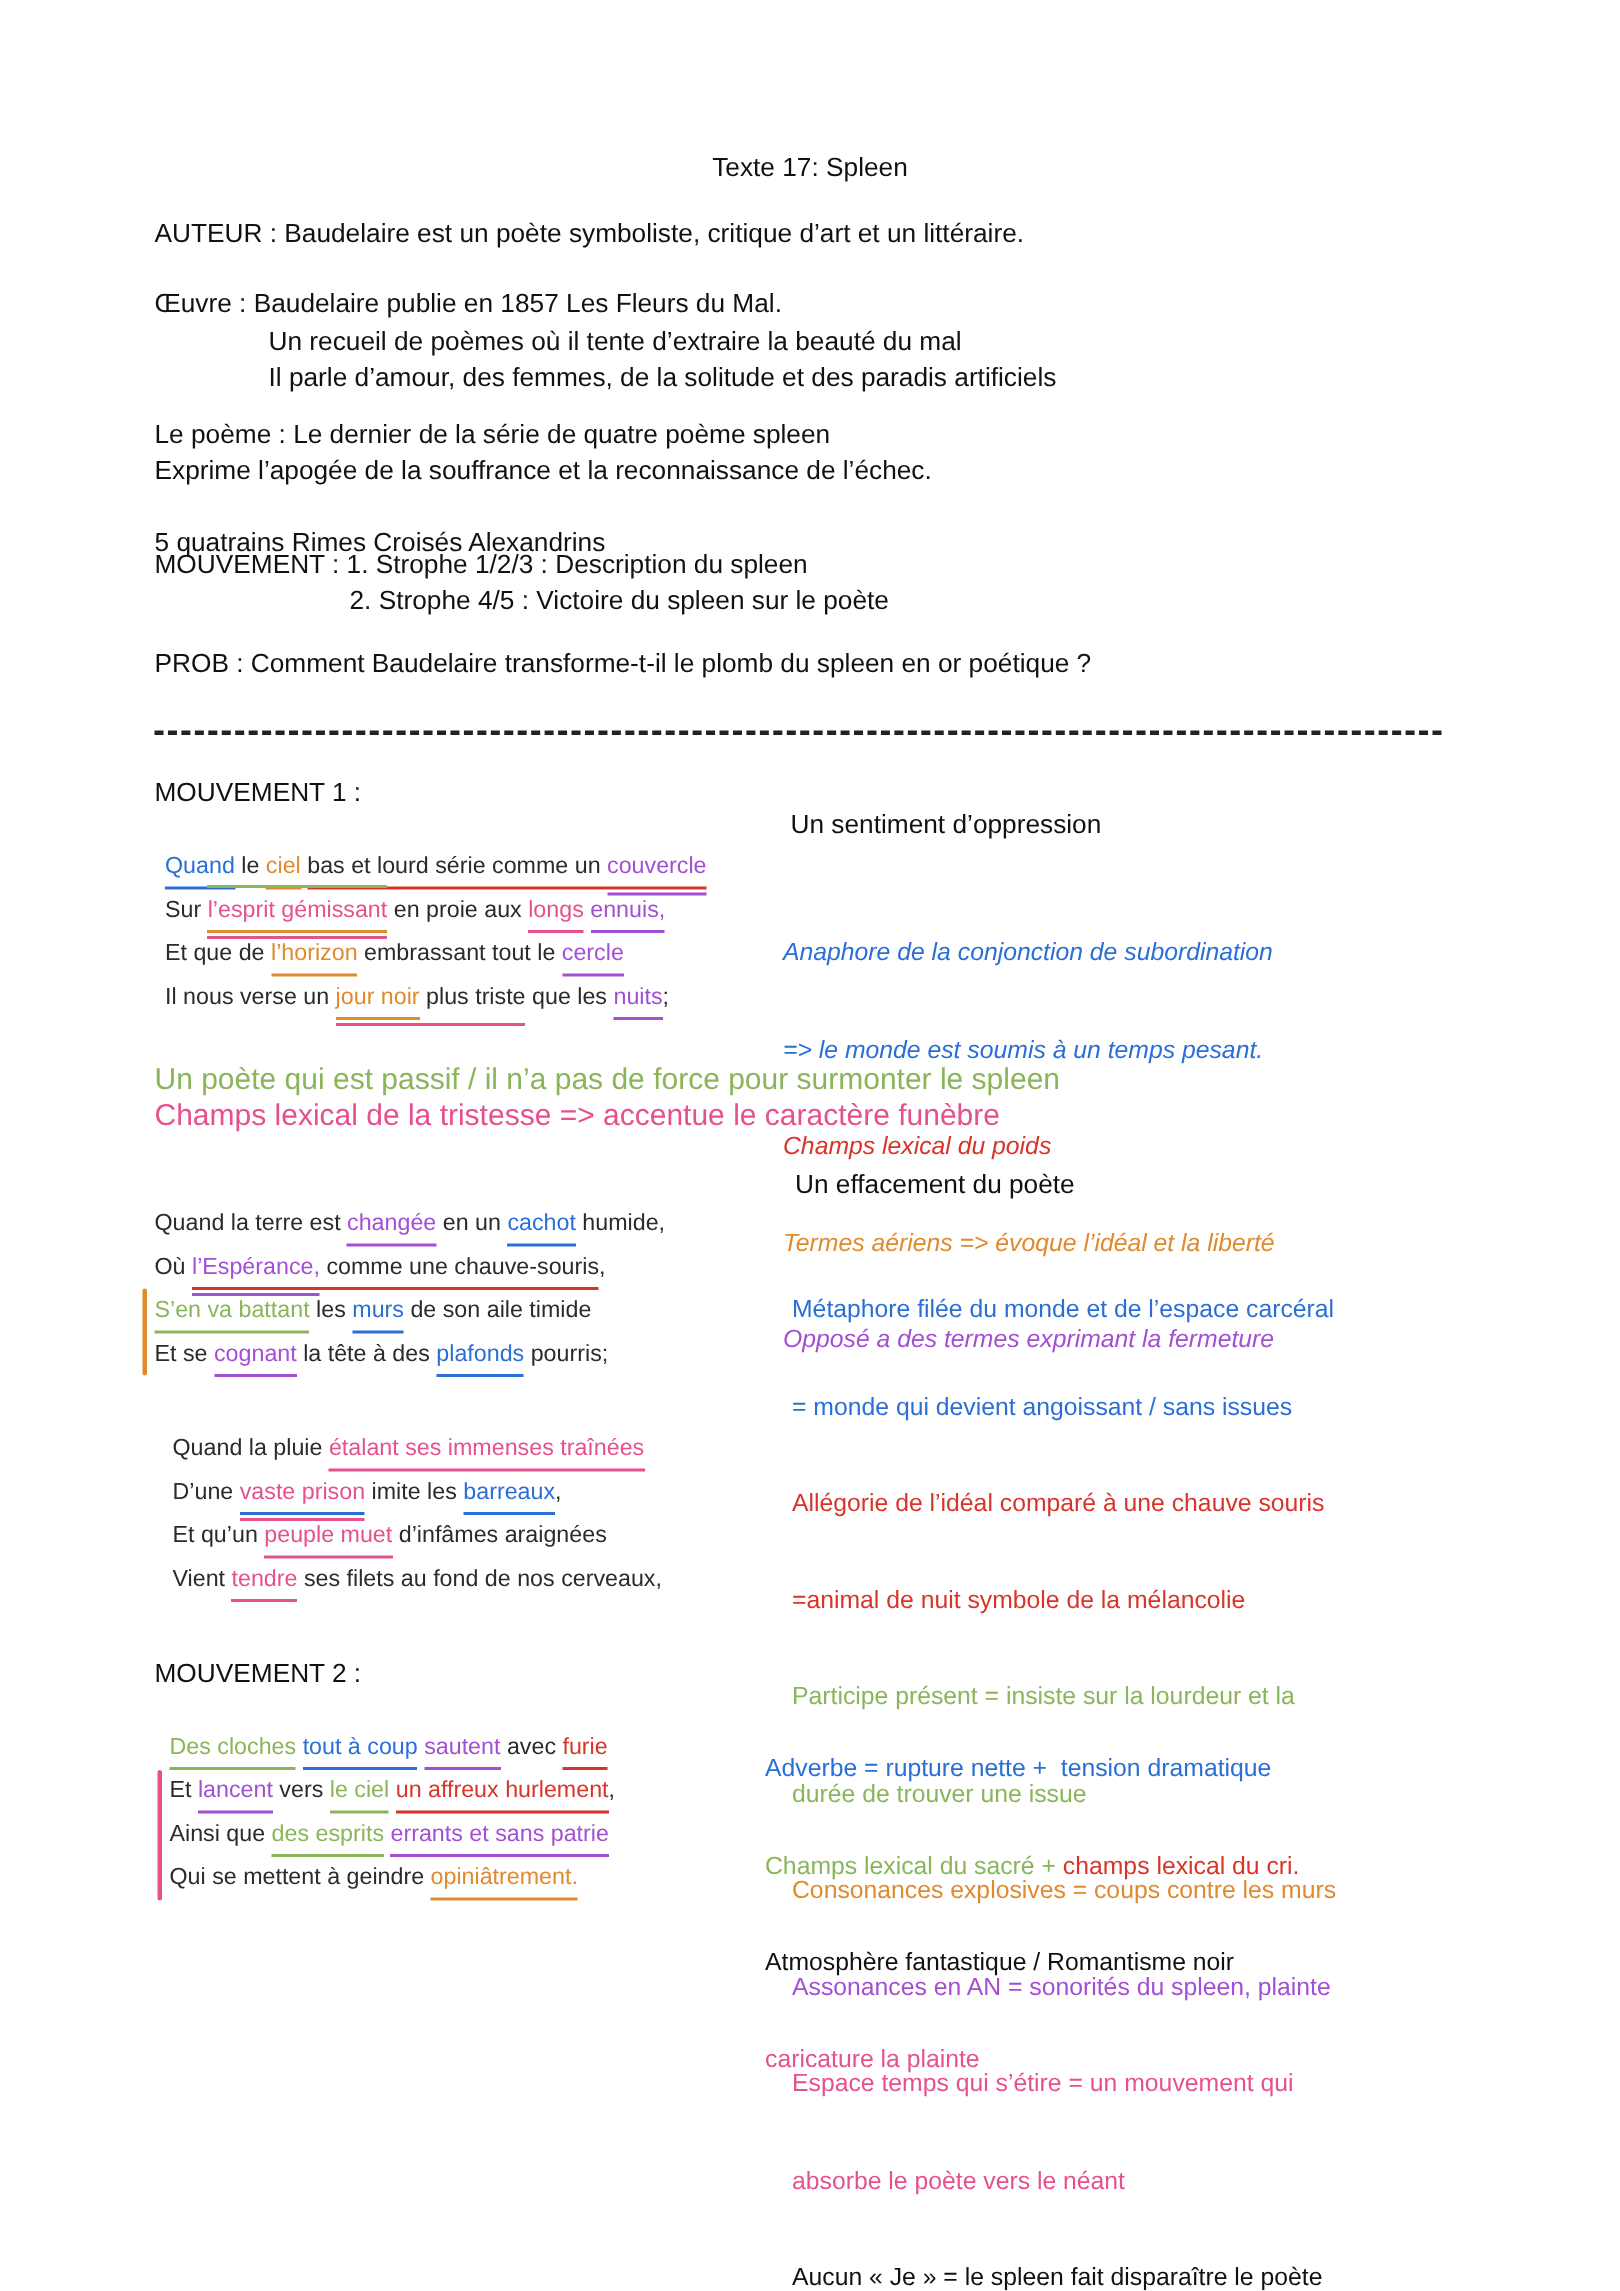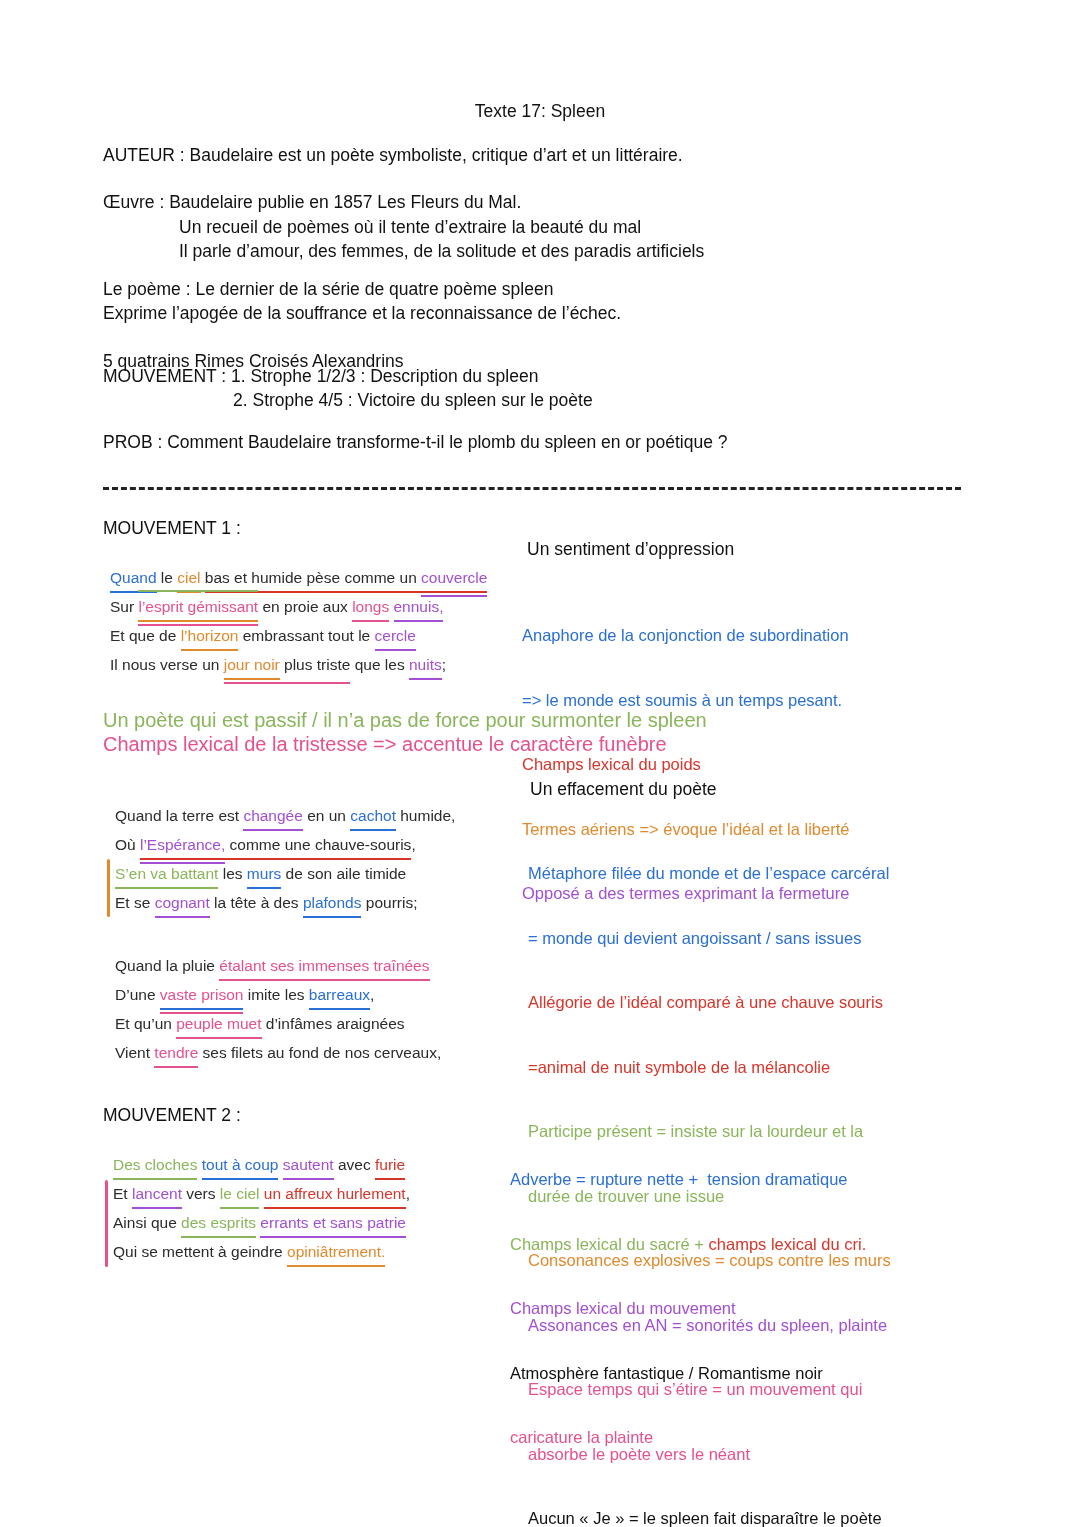--- a/index.html
+++ b/index.html
@@ -145,47 +145,47 @@
   <div class="hdr" style="top:430px;">PROB : Comment Baudelaire transforme-t-il le plomb du spleen en or poétique ?</div>
 
   <div class="sep"></div>
 
   <div class="mvt" style="top:517px;">MOUVEMENT 1 :</div>
 
   <div class="ann-title" style="left:527px;top:538px;">Un sentiment d’oppression</div>
 
   <div class="stanza" style="top:563px;">
     <div>
-      <span class="mk o1 c-blue">Quand</span><span class="txt"> le </span><span class="mk o1 c-orange">ciel</span><span class="txt"> </span><span class="mk o1 c-red"><span class="txt">bas et humide pèse comme un </span><span class="mk o2 c-purple">couvercle</span></span>
+      <span class="mk o1 c-blue">Quand</span><span class="txt"> le </span><span class="mk o1 c-orange">ciel</span><span class="txt"> </span><span class="mk o1 c-red"><span class="txt">bas et lourd série comme un </span><span class="mk o2 c-purple">couvercle</span></span>
     </div>
     <div>
       <span class="txt">Sur </span><span class="mk o1 c-orange"><span class="mk otop c-green"><span class="mk o2 c-pink">l’esprit gémissant</span></span></span><span class="txt"> en proie aux </span><span class="mk o1 c-pink">longs</span><span class="txt"> </span><span class="mk o1 c-purple">ennuis,</span>
     </div>
     <div>
       <span class="txt">Et que de </span><span class="mk o1 c-orange">l’horizon</span><span class="txt"> embrassant tout le </span><span class="mk o1 c-purple">cercle</span>
     </div>
     <div>
       <span class="txt">Il nous verse un </span><span class="mk o2 c-pink"><span class="mk o1 c-orange">jour noir</span><span class="txt"> plus triste</span></span><span class="txt"> que les </span><span class="mk o1 c-purple">nuits</span><span class="txt">;</span>
     </div>
   </div>
 
-  <div class="ann" style="left:522px;top:582px;">
+  <div class="ann" style="left:522px;top:582px;font-style:italic;">
     <div class="c-blue">Anaphore de la conjonction de subordination</div>
     <div class="c-blue">=&gt; le monde est soumis à un temps pesant.</div>
     <div class="c-red">Champs lexical du poids</div>
     <div class="c-orange">Termes aériens =&gt; évoque l’idéal et la liberté</div>
     <div class="c-purple">Opposé a des termes exprimant la fermeture</div>
   </div>
 
   <div class="note c-green" style="top:709px;">Un poète qui est passif / il n’a pas de force pour surmonter le spleen</div>
   <div class="note c-pink" style="top:733px;">Champs lexical de la tristesse =&gt; accentue le caractère funèbre</div>
 
   <div class="ann-title" style="left:530px;top:778px;">Un effacement du poète</div>
 
-  <div class="stanza" style="left:115px;top:801px;">
+  <div class="stanza" style="left:103px;top:801px;">
     <div class="vline c-orange" style="top:58px;height:58px;background:#e08a2e;"></div>
     <div>
       <span class="txt">Quand la terre est </span><span class="mk o1 c-purple">changée</span><span class="txt"> en un </span><span class="mk o1 c-blue">cachot</span><span class="txt"> humide,</span>
     </div>
     <div>
       <span class="txt">Où </span><span class="mk o1 c-red"><span class="mk o2 c-purple">l’Espérance,</span><span class="txt"> comme une chauve-souris</span></span><span class="txt">,</span>
     </div>
     <div>
       <span class="mk o1 c-green">S’en va battant</span><span class="txt"> les </span><span class="mk o1 c-blue">murs</span><span class="txt"> de son aile timide</span>
     </div>
@@ -237,20 +237,19 @@
       <span class="txt">Ainsi que </span><span class="mk o1 c-green">des esprits</span><span class="txt"> </span><span class="mk o1 c-purple">errants et sans patrie</span>
     </div>
     <div>
       <span class="txt">Qui se mettent à geindre </span><span class="mk o1 c-orange">opiniâtrement.</span>
     </div>
   </div>
 
   <div class="ann" style="left:510px;top:1126px;">
     <div class="c-blue">Adverbe = rupture nette +  tension dramatique</div>
     <div><span class="c-green">Champs lexical du sacré + </span><span class="c-red">champs lexical du cri.</span></div>
-    <div class="c-purple">Champs lexical du mouvement</div>
     <div class="c-black">Atmosphère fantastique / Romantisme noir</div>
     <div class="c-pink">caricature la plainte</div>
     
     
   </div>
 
 </div>
 
 </body></html>

